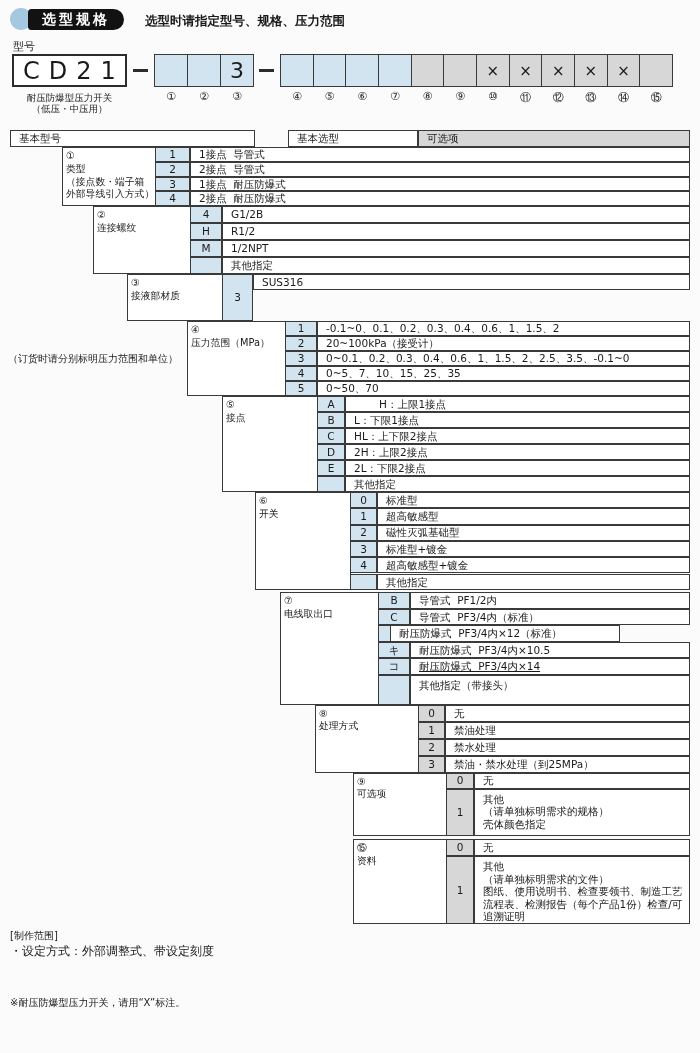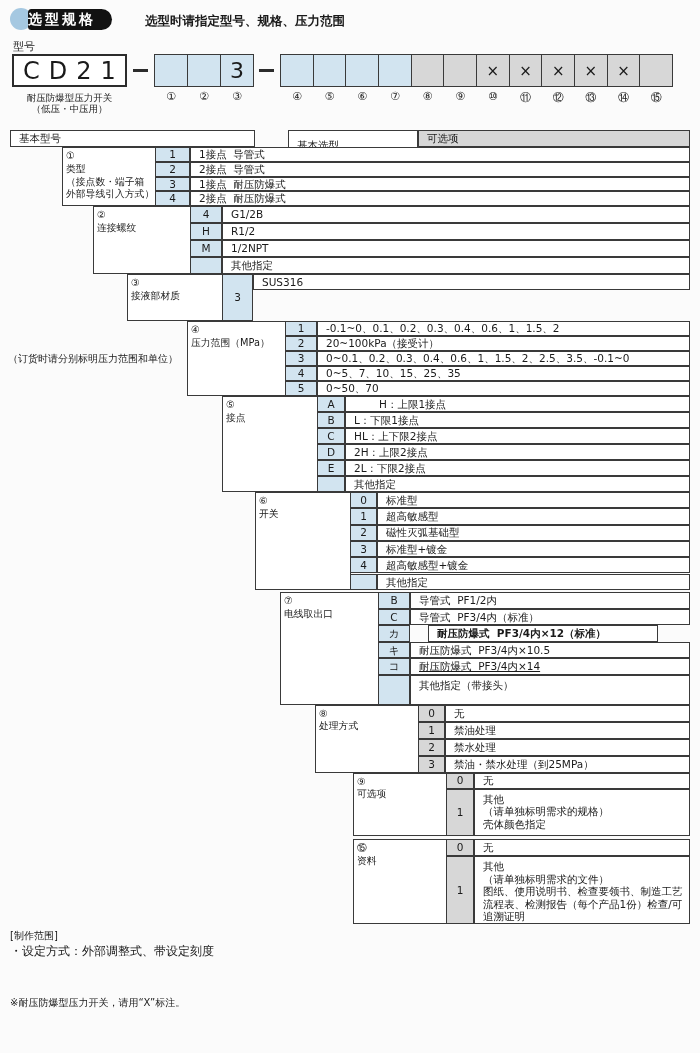--- a/index.html
+++ b/index.html
@@ -1,22 +1,22 @@
 <!DOCTYPE html>
 <html><head>
 <meta charset="utf-8">
 <style>
   html,body{margin:0;padding:0;}
   body{font-family:"DejaVu Sans","Liberation Sans",sans-serif;background:#e8e8e8;}
   #page{position:relative;width:700px;height:1053px;background:#fbfbfb;overflow:hidden;color:#1a1a1a;}
 
   
   .badge-dot{position:absolute;left:10px;top:8px;width:22px;height:22px;border-radius:50%;background:#a5c8e1;}
-  .badge-ribbon{position:absolute;left:28px;top:9px;width:84px;height:21px;background:#121212;
-    border-radius:4px 12px 12px 4px;display:flex;align-items:center;
+  .badge-ribbon{position:absolute;left:28px;top:9px;width:96px;height:21px;background:#121212;
+    border-radius:4px 12px 12px 4px;display:flex;align-items:center;justify-content:center;
     color:#fff;font-weight:bold;font-size:14px;letter-spacing:3px;}
   .subtitle{position:absolute;left:145px;top:13px;font-size:12.5px;font-weight:bold;}
 
   
   .model-label{position:absolute;left:13px;top:39px;font-size:11px;}
   .model-code-box{position:absolute;left:12px;top:54px;width:115px;height:33px;background:#fff;
     border:2px solid #2c2c2c;box-sizing:border-box;display:flex;align-items:center;justify-content:center;
     font-size:24px;letter-spacing:9px;text-indent:9px;}
   .dash{position:absolute;top:69px;width:15px;height:3px;background:#2c2c2c;}
   .mbox{position:absolute;top:54px;height:33px;box-sizing:border-box;border:1px solid #3a3a3a;
@@ -121,21 +121,21 @@
       <div class="mbox fill-gray" style="left: 639.37px; top: 54px; width: 33.67px; height: 33px;">
         <div class="digit"></div>
       </div>
       <div class="mnum" style="left: 639.37px; top: 90px; width: 33.67px;">⑮</div>
     </div>
   <div class="caption1">耐压防爆型压力开关</div>
   <div class="caption2">（低压・中压用）</div>
 
   <div id="spec-table">
       <div class="cell th" style="left: 10px; top: 130px; width: 245px; height: 17px;">基本型号</div>
-      <div class="cell th" style="left: 288px; top: 130px; width: 130px; height: 31px;">基本选型</div>
+      <div class="cell th" style="left: 288px; top: 130px; width: 130px; height: 17px;">基本选型</div>
       <div class="cell th fill-gray" style="left: 418px; top: 130px; width: 272px; height: 17px;">可选项</div>
       <div class="cell label-box" style="left: 62px; top: 147px; width: 94px; height: 59px;">①
 类型
 （接点数・端子箱
 外部导线引入方式）</div>
       <div class="cell code-cell fill-blue" style="left: 155px; top: 147px; width: 35px; height: 14.75px;">1</div>
       <div class="cell desc-cell" style="left: 190px; top: 147px; width: 500px; height: 14.75px;">1接点  导管式</div>
       <div class="cell code-cell fill-blue" style="left: 155px; top: 161.75px; width: 35px; height: 14.75px;">2</div>
       <div class="cell desc-cell" style="left: 190px; top: 161.75px; width: 500px; height: 14.75px;">2接点  导管式</div>
       <div class="cell code-cell fill-blue" style="left: 155px; top: 176.5px; width: 35px; height: 14.75px;">3</div>
@@ -196,21 +196,21 @@
       <div class="cell desc-cell" style="left: 377px; top: 557.2px; width: 313px; height: 16.3px;">超高敏感型+镀金</div>
       <div class="cell code-cell fill-blue" style="left: 350px; top: 573.5px; width: 27px; height: 16.5px;"></div>
       <div class="cell desc-cell" style="left: 377px; top: 573.5px; width: 313px; height: 16.5px;">其他指定</div>
       <div class="cell label-box" style="left: 280px; top: 592px; width: 99px; height: 112.5px;">⑦
 电线取出口</div>
       <div class="cell code-cell fill-blue" style="left: 378px; top: 592px; width: 32px; height: 16.5px;">B</div>
       <div class="cell desc-cell" style="left: 410px; top: 592px; width: 280px; height: 16.5px;">导管式  PF1/2内</div>
       <div class="cell code-cell fill-blue" style="left: 378px; top: 608.5px; width: 32px; height: 16.5px;">C</div>
       <div class="cell desc-cell" style="left: 410px; top: 608.5px; width: 280px; height: 16.5px;">导管式  PF3/4内（标准）</div>
       <div class="cell code-cell fill-blue" style="left: 378px; top: 625px; width: 32px; height: 16.5px;">カ</div>
-      <div class="cell desc-cell" style="left: 428px; top: 625px; width: 230px; height: 16.5px; font-weight: bold;">耐压防爆式  PF3/4内×12（标准）</div>
+      <div class="cell desc-cell" style="left: 390px; top: 625px; width: 230px; height: 16.5px;">耐压防爆式  PF3/4内×12（标准）</div>
       <div class="cell code-cell fill-blue" style="left: 378px; top: 641.5px; width: 32px; height: 16.5px;">キ</div>
       <div class="cell desc-cell" style="left: 410px; top: 641.5px; width: 280px; height: 16.5px;">耐压防爆式  PF3/4内×10.5</div>
       <div class="cell code-cell fill-blue" style="left: 378px; top: 658px; width: 32px; height: 16.5px;">コ</div>
       <div class="cell desc-cell" style="left: 410px; top: 658px; width: 280px; height: 16.5px; text-decoration: underline;">耐压防爆式  PF3/4内×14</div>
       <div class="cell code-cell fill-blue" style="left: 378px; top: 674.5px; width: 32px; height: 30px;"></div>
       <div class="cell desc-cell tall" style="left: 410px; top: 674.5px; width: 280px; height: 30px;">其他指定（带接头）</div>
       <div class="cell label-box" style="left: 315px; top: 704.5px; width: 104px; height: 68px;">⑧
 处理方式</div>
       <div class="cell code-cell fill-gray" style="left: 418px; top: 704.5px; width: 27px; height: 17px;">0</div>
       <div class="cell desc-cell" style="left: 445px; top: 704.5px; width: 245px; height: 17px;">无</div>

